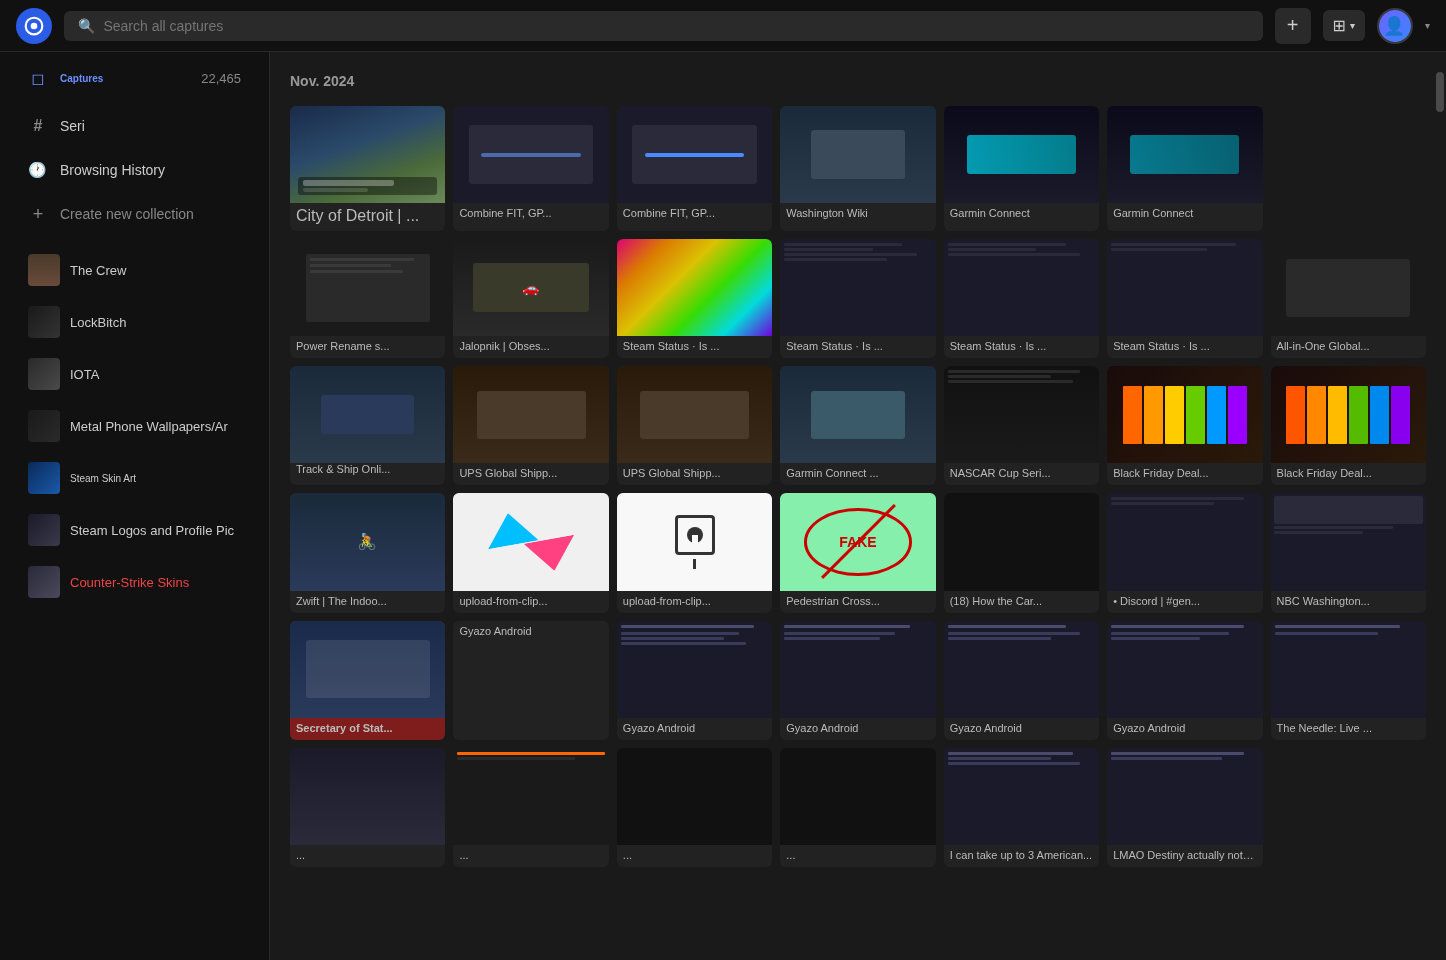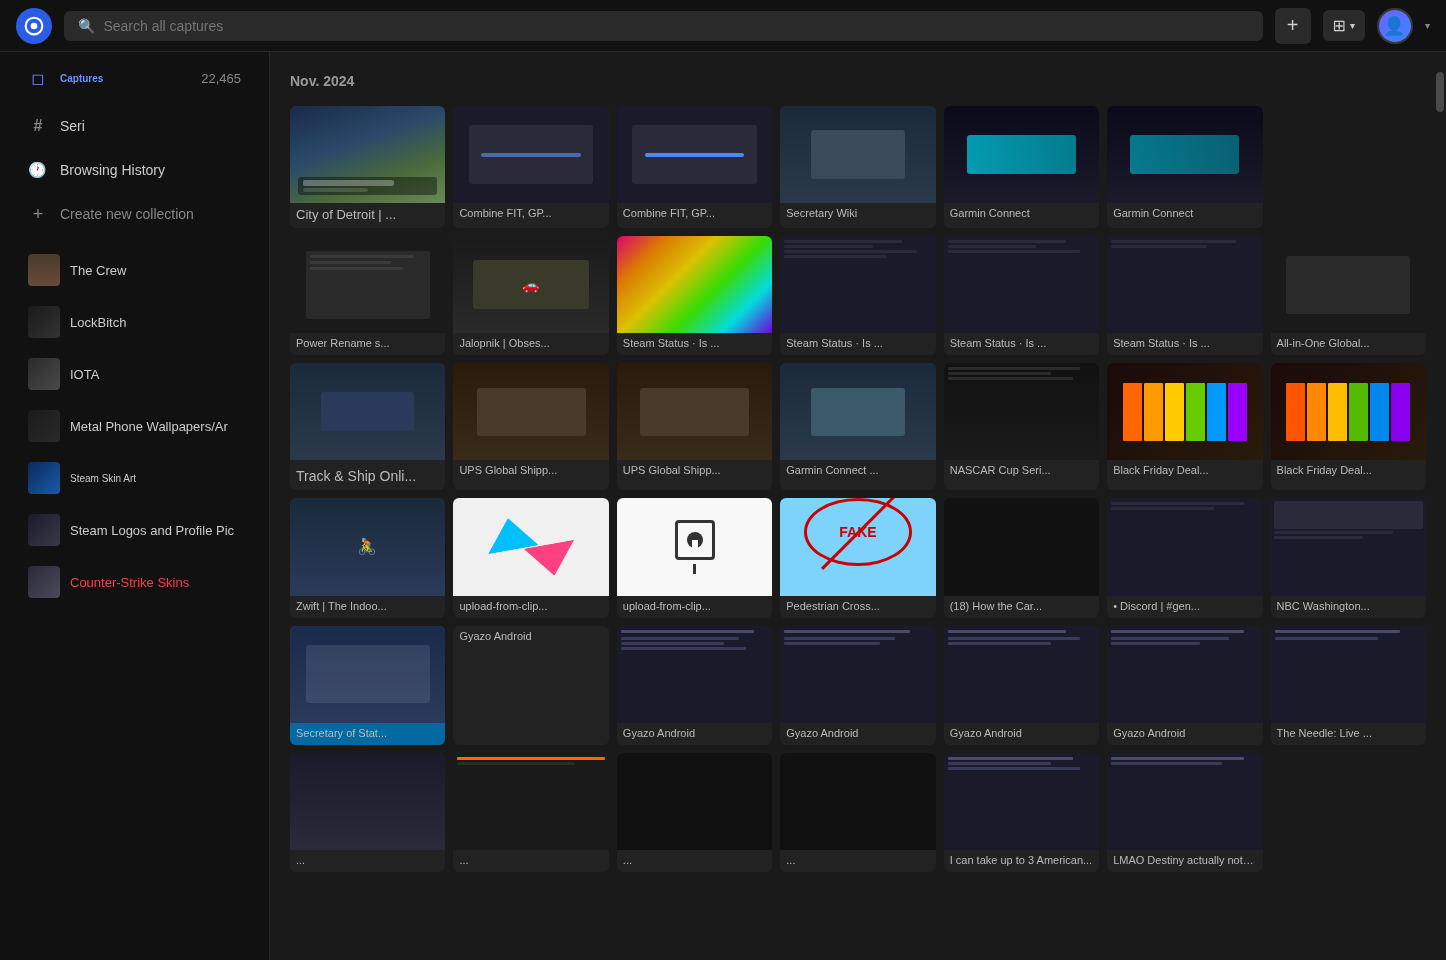--- a/index.html
+++ b/index.html
@@ -131,21 +131,21 @@
 
       <div style="display:grid;grid-template-columns:repeat(7,1fr);gap:8px;margin-bottom:8px;">
 
         <div style="background:#222;border-radius:6px;overflow:hidden;cursor:pointer;">
           <div style="width:100%;aspect-ratio:16/10;background:linear-gradient(160deg,#1a2a4a 0%,#2a4a6a 40%,#4a6a3a 70%,#6a8a5a 100%);position:relative;">
             <div style="position:absolute;bottom:8px;left:8px;right:8px;background:rgba(0,0,0,0.4);border-radius:3px;padding:3px 5px;">
               <div style="height:6px;background:rgba(255,255,255,0.3);border-radius:2px;margin-bottom:2px;width:70%;"></div>
               <div style="height:4px;background:rgba(255,255,255,0.15);border-radius:2px;width:50%;"></div>
             </div>
           </div>
-          <div style="padding:4px 6px 6px;font-size:13px;color:#bbb;white-space:nowrap;overflow:hidden;text-overflow:ellipsis;">City of Detroit | ...</div>
+          <div style="padding:4px 6px 6px;font-size:16px;color:#bbb;white-space:nowrap;overflow:hidden;text-overflow:ellipsis;">City of Detroit | ...</div>
         </div>
 
         <div style="background:#222;border-radius:6px;overflow:hidden;cursor:pointer;">
           <div style="width:100%;aspect-ratio:16/10;background:#1a1a2a;position:relative;display:flex;align-items:center;justify-content:center;">
             <div style="width:80%;height:60%;background:#2a2a3a;border-radius:3px;display:flex;align-items:center;justify-content:center;">
               <div style="width:80%;height:4px;background:#4a6aaa;border-radius:2px;"></div>
             </div>
           </div>
           <div style="padding:4px 6px 6px;font-size:11px;color:#bbb;white-space:nowrap;overflow:hidden;text-overflow:ellipsis;">Combine FIT, GP...</div>
         </div>
@@ -158,21 +158,21 @@
           </div>
           <div style="padding:4px 6px 6px;font-size:11px;color:#bbb;white-space:nowrap;overflow:hidden;text-overflow:ellipsis;">Combine FIT, GP...</div>
         </div>
 
         <div style="background:#222;border-radius:6px;overflow:hidden;cursor:pointer;">
           <div style="width:100%;aspect-ratio:16/10;background:#1a1a2a;position:relative;">
             <div style="width:100%;height:100%;background:linear-gradient(to bottom, #1a2a3a, #2a3a4a);display:flex;align-items:center;justify-content:center;">
               <div style="width:60%;height:50%;background:#3a4a5a;border-radius:3px;"></div>
             </div>
           </div>
-          <div style="padding:4px 6px 6px;font-size:11px;color:#bbb;white-space:nowrap;overflow:hidden;text-overflow:ellipsis;">Secretary Wiki</div>
+          <div style="padding:4px 6px 6px;font-size:11px;color:#bbb;white-space:nowrap;overflow:hidden;text-overflow:ellipsis;">Washington Wiki</div>
         </div>
 
         <div style="background:#222;border-radius:6px;overflow:hidden;cursor:pointer;">
           <div style="width:100%;aspect-ratio:16/10;background:#111;position:relative;">
             <div style="width:100%;height:100%;background:linear-gradient(to bottom,#0a0a1a,#1a1a2a);display:flex;align-items:center;justify-content:center;">
               <div style="width:70%;height:40%;background:linear-gradient(90deg,#00bcd4,#0097a7);border-radius:3px;opacity:0.8;"></div>
             </div>
           </div>
           <div style="padding:4px 6px 6px;font-size:11px;color:#bbb;white-space:nowrap;overflow:hidden;text-overflow:ellipsis;">Garmin Connect</div>
         </div>
@@ -267,21 +267,21 @@
       </div>
 
       <div style="display:grid;grid-template-columns:repeat(7,1fr);gap:8px;margin-bottom:8px;">
 
         <div style="background:#222;border-radius:6px;overflow:hidden;cursor:pointer;">
           <div style="width:100%;aspect-ratio:16/10;background:#1a2a3a;position:relative;">
             <div style="width:100%;height:100%;background:linear-gradient(to bottom,#1a2a3a,#2a3a4a);display:flex;align-items:center;justify-content:center;">
               <div style="width:60%;height:40%;background:#2a3a5a;border-radius:3px;"></div>
             </div>
           </div>
-          <div style="padding:8px 6px 6px;font-size:14px;color:#bbb;white-space:nowrap;overflow:hidden;text-overflow:ellipsis;">Track &amp; Ship Onli...</div>
+          <div style="padding:0 6px 6px;font-size:11px;color:#bbb;white-space:nowrap;overflow:hidden;text-overflow:ellipsis;">Track &amp; Ship Onli...</div>
         </div>
 
         <div style="background:#222;border-radius:6px;overflow:hidden;cursor:pointer;">
           <div style="width:100%;aspect-ratio:16/10;background:#2a1a0a;position:relative;">
             <div style="width:100%;height:100%;background:linear-gradient(to bottom,#2a1a0a,#3a2a1a);display:flex;align-items:center;justify-content:center;">
               <div style="width:70%;height:50%;background:#4a3a2a;border-radius:3px;"></div>
             </div>
           </div>
           <div style="padding:4px 6px 6px;font-size:11px;color:#bbb;white-space:nowrap;overflow:hidden;text-overflow:ellipsis;">UPS Global Shipp...</div>
         </div>
@@ -378,21 +378,21 @@
                   <div style="width:6px;height:8px;background:#fff;"></div>
                 </div>
               </div>
               <div style="width:3px;height:10px;background:#333;"></div>
             </div>
           </div>
           <div style="padding:4px 6px 6px;font-size:11px;color:#bbb;white-space:nowrap;overflow:hidden;text-overflow:ellipsis;">upload-from-clip...</div>
         </div>
 
         <div style="background:#222;border-radius:6px;overflow:hidden;cursor:pointer;">
-          <div style="width:100%;aspect-ratio:16/10;background:#7dd3fc;position:relative;display:flex;justify-content:center;">
+          <div style="width:100%;aspect-ratio:16/10;background:#86efac;position:relative;display:flex;align-items:center;justify-content:center;">
             <div style="width:70%;height:70%;border:3px solid #cc0000;border-radius:50%;display:flex;align-items:center;justify-content:center;position:relative;">
               <div style="position:absolute;width:100%;height:3px;background:#cc0000;transform:rotate(-45deg);"></div>
               <span style="font-size:14px;font-weight:bold;color:#cc0000;z-index:1;">FAKE</span>
             </div>
           </div>
           <div style="padding:4px 6px 6px;font-size:11px;color:#bbb;white-space:nowrap;overflow:hidden;text-overflow:ellipsis;">Pedestrian Cross...</div>
         </div>
 
         <div style="background:#222;border-radius:6px;overflow:hidden;cursor:pointer;">
           <div style="width:100%;aspect-ratio:16/10;background:#0a0a0a;position:relative;">
@@ -420,21 +420,21 @@
               <div style="height:3px;background:#2a2a3a;border-radius:1px;width:60%;"></div>
             </div>
           </div>
           <div style="padding:4px 6px 6px;font-size:11px;color:#bbb;white-space:nowrap;overflow:hidden;text-overflow:ellipsis;">NBC Washington...</div>
         </div>
 
       </div>
 
       <div style="display:grid;grid-template-columns:repeat(7,1fr);gap:8px;margin-bottom:8px;">
 
-        <div style="background:#0369a1;border-radius:6px;overflow:hidden;cursor:pointer;">
+        <div style="background:#7f1d1d;border-radius:6px;overflow:hidden;cursor:pointer;font-weight:bold;">
           <div style="width:100%;aspect-ratio:16/10;background:#1a2a3a;position:relative;">
             <div style="width:100%;height:100%;background:linear-gradient(to bottom,#1a2a4a,#2a3a5a);display:flex;align-items:center;justify-content:center;">
               <div style="width:80%;height:60%;background:rgba(255,255,255,0.1);border-radius:3px;"></div>
             </div>
           </div>
           <div style="padding:4px 6px 6px;font-size:11px;color:#bbb;white-space:nowrap;overflow:hidden;text-overflow:ellipsis;">Secretary of Stat...</div>
         </div>
 
         <div style="background:#222;border-radius:6px;overflow:hidden;cursor:pointer;">
           <div style="padding:4px 6px 6px;font-size:11px;color:#bbb;white-space:nowrap;overflow:hidden;text-overflow:ellipsis;">Gyazo Android</div>

